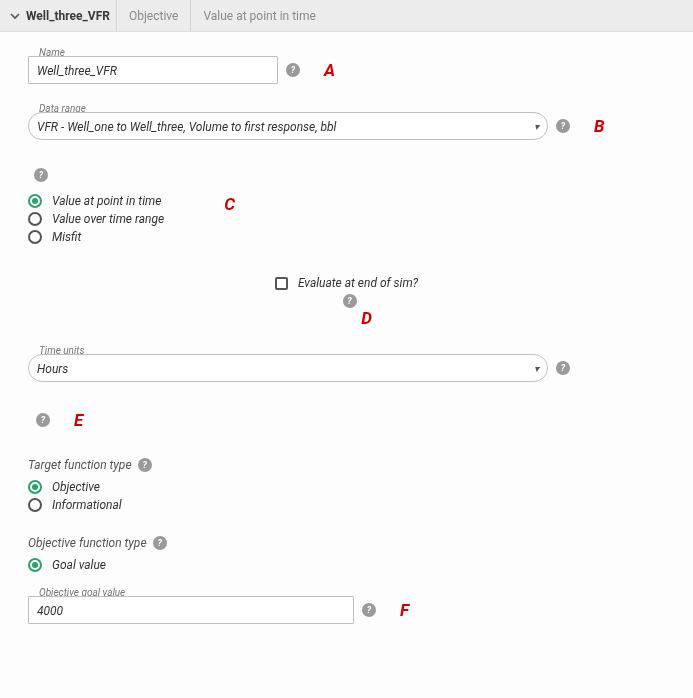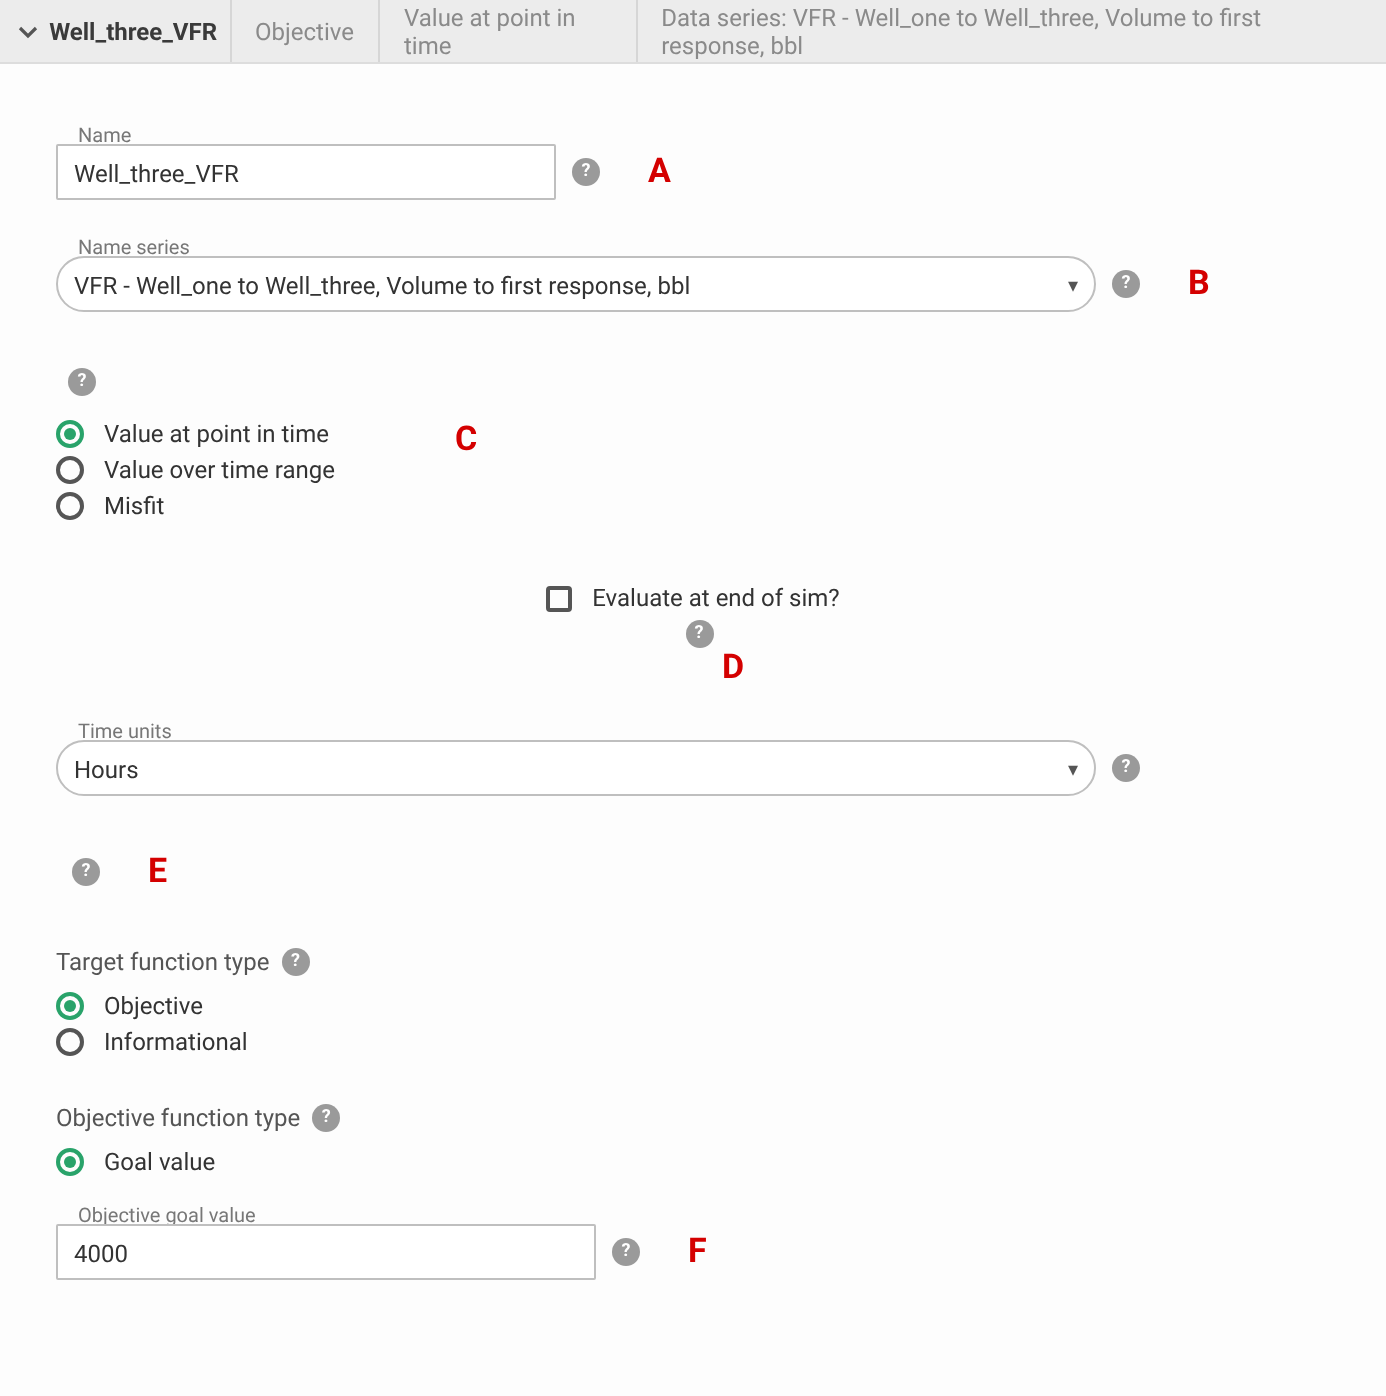--- a/index.html
+++ b/index.html
@@ -35,21 +35,22 @@
   }
   .header .crumb {
     color: #8a8a8a;
     padding: 0 12px;
     border-left: 1px solid #d6d6d6;
     height: 100%;
     display: flex;
     align-items: center;
   }
   .content {
-    padding: 40px 28px;
+    padding: 24px 28px;
+    font-style: italic;
   }
   .row {
     display: flex;
     align-items: center;
     position: relative;
   }
   .field-wrap {
     position: relative;
     margin-bottom: 28px;
   }
@@ -160,39 +161,38 @@
 
 <div class="header">
   <span class="chev">
     <svg width="10" height="10" viewBox="0 0 10 10">
         <path d="M1 3 L5 7 L9 3" stroke="#555" stroke-width="1.6" fill="none"></path>
       </svg>
   </span>
   <span class="title">Well_three_VFR</span>
   <span class="crumb">Objective</span>
   <span class="crumb">Value at point in time</span>
-  <span class="crumb">Data series: VFR - Well_one to Well_three, Volume to first response, bbl</span>
 </div>
 
 <div class="content">
 
   <div class="row field-wrap">
     <div style="position:relative">
       <div class="float-label">Name</div>
       <div class="input-outline w-name">
         <span>Well_three_VFR</span>
       </div>
     </div>
     <span class="help">?</span>
     <span class="marker">A</span>
   </div>
 
   <div class="row field-wrap">
     <div style="position:relative">
-      <div class="float-label">Name series</div>
+      <div class="float-label">Data range</div>
       <div class="input-outline select w-full">
         <span>VFR - Well_one to Well_three, Volume to first response, bbl</span>
         <span class="caret-down">▾</span>
       </div>
     </div>
     <span class="help">?</span>
     <span class="marker">B</span>
   </div>
 
   <div class="group">
@@ -265,21 +265,21 @@
     </div>
     <div class="radio-row">
       <span class="radio checked"></span>
       <span>Goal value</span>
     </div>
   </div>
 
   <div class="row field-wrap" style="margin-bottom:6px;">
     <div style="position:relative">
       <div class="float-label">Objective goal value</div>
-      <div class="input-outline" style="width:270px">
+      <div class="input-outline" style="width:326px">
         <span>4000</span>
       </div>
     </div>
     <span class="help">?</span>
     <span class="marker">F</span>
   </div>
 
 </div>
 
 </body></html>

